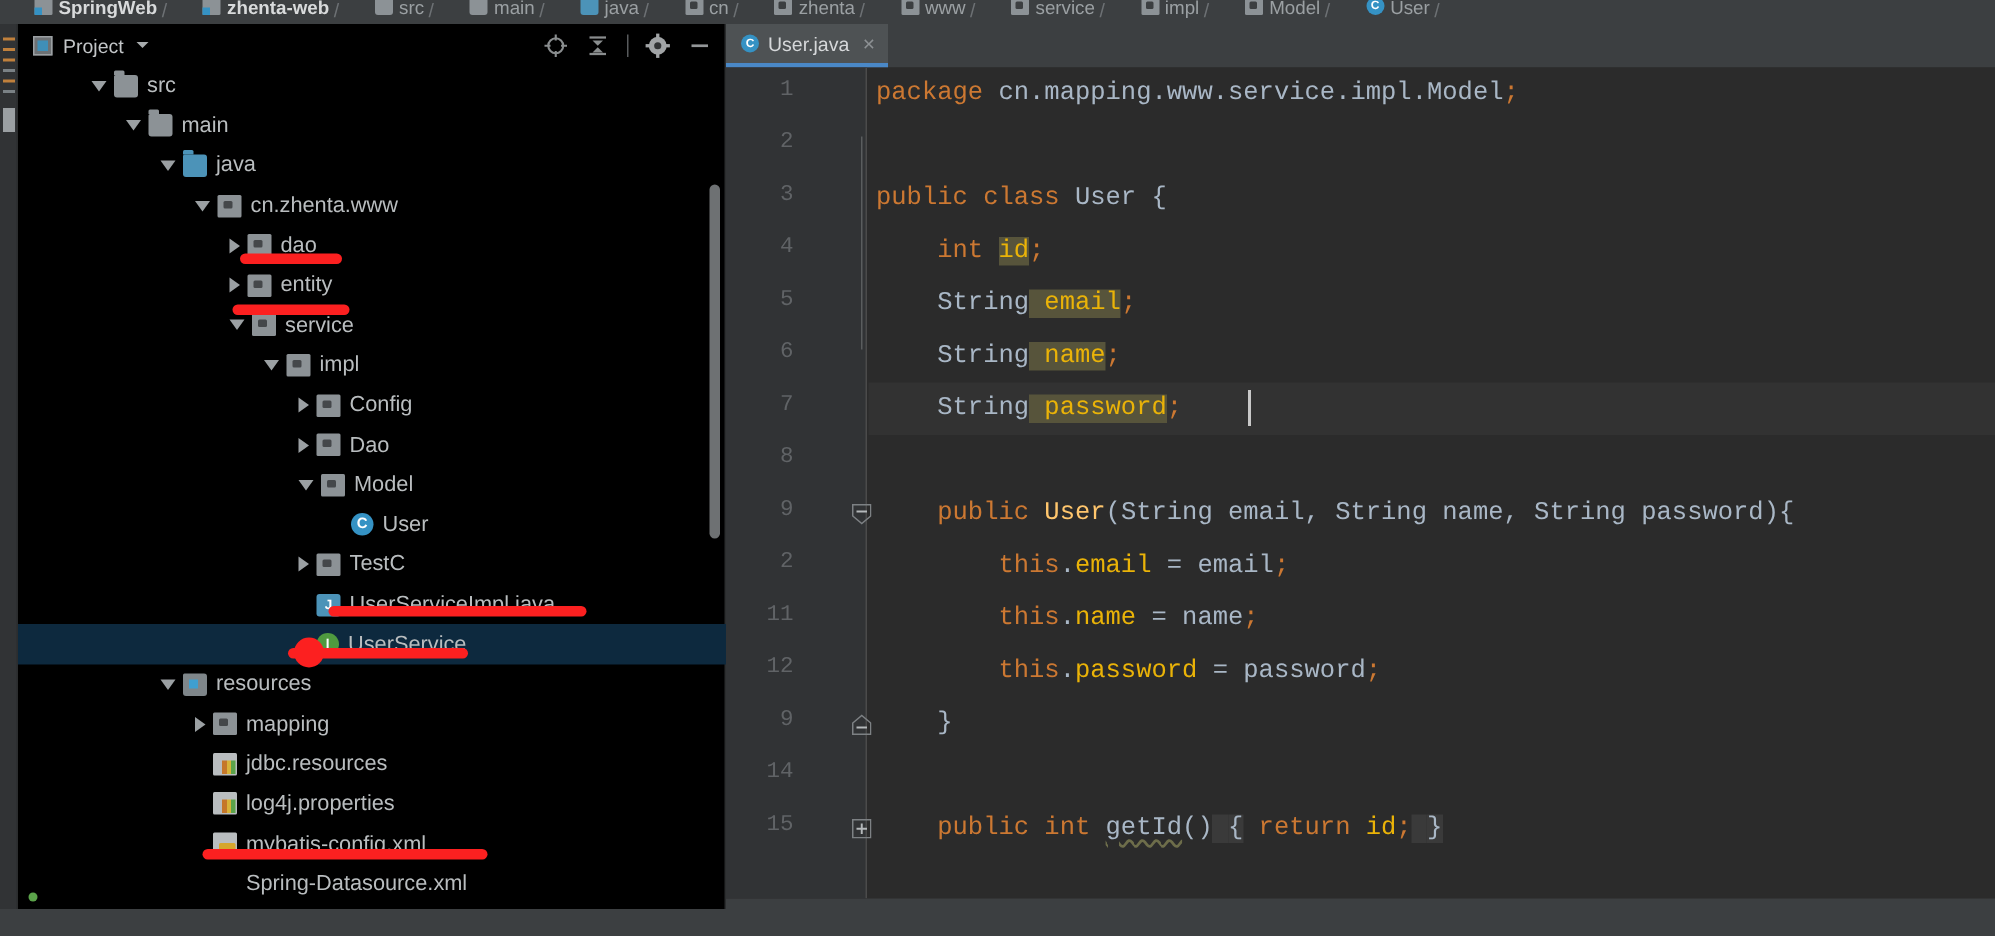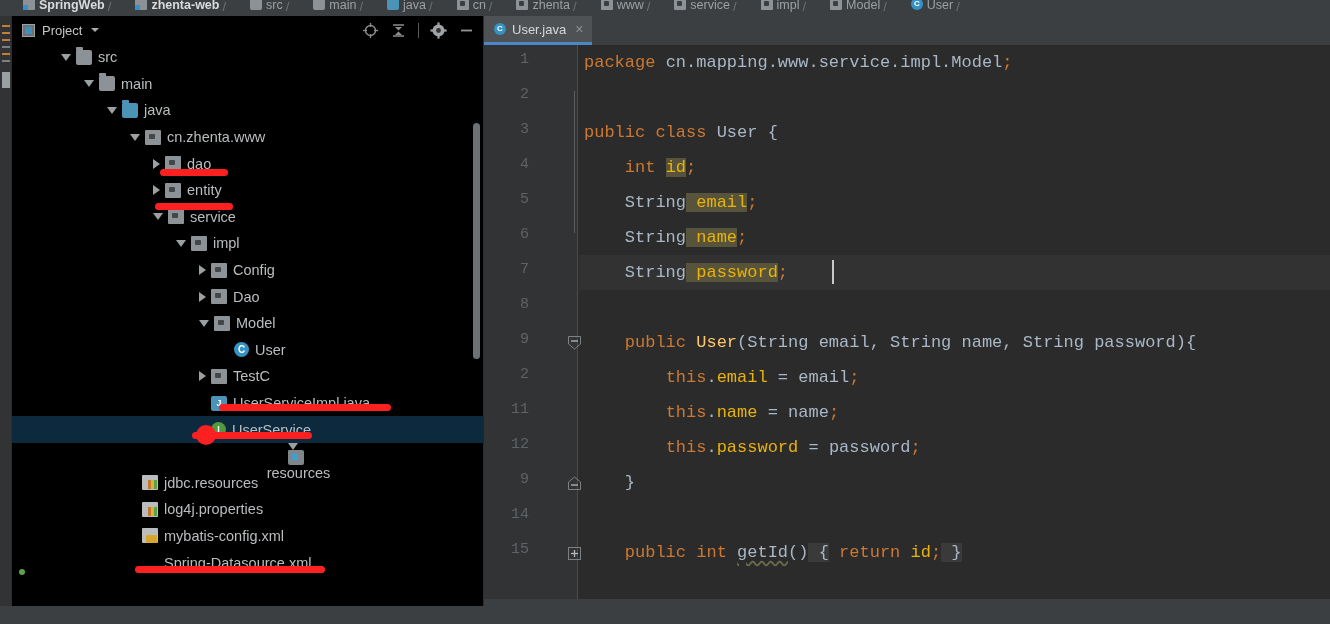--- a/index.html
+++ b/index.html
@@ -433,24 +433,29 @@
         <div class="row" style="padding-left: 187px;">
           <span class="arrow none"></span>
           <span class="ticon javafile">J</span>
           <span class="lbl">UserServiceImpl.java</span>
         </div>
         <div class="row sel" style="padding-left: 187px;">
           <span class="arrow none"></span>
           <span class="ticon iface">I</span>
           <span class="lbl">UserService</span>
         </div>
-        <div class="row" style="padding-left: 95px; flex-direction: column;">
+        <div class="row" style="padding-left: 95px;">
           <span class="arrow open"></span>
           <span class="ticon resfolder"></span>
           <span class="lbl">resources</span>
+        </div>
+        <div class="row" style="padding-left: 118px;">
+          <span class="arrow closed"></span>
+          <span class="ticon pkg"></span>
+          <span class="lbl">mapping</span>
         </div>
         <div class="row" style="padding-left: 118px;">
           <span class="arrow none"></span>
           <span class="ticon props"></span>
           <span class="lbl">jdbc.resources</span>
         </div>
         <div class="row" style="padding-left: 118px;">
           <span class="arrow none"></span>
           <span class="ticon props"></span>
           <span class="lbl">log4j.properties</span>

